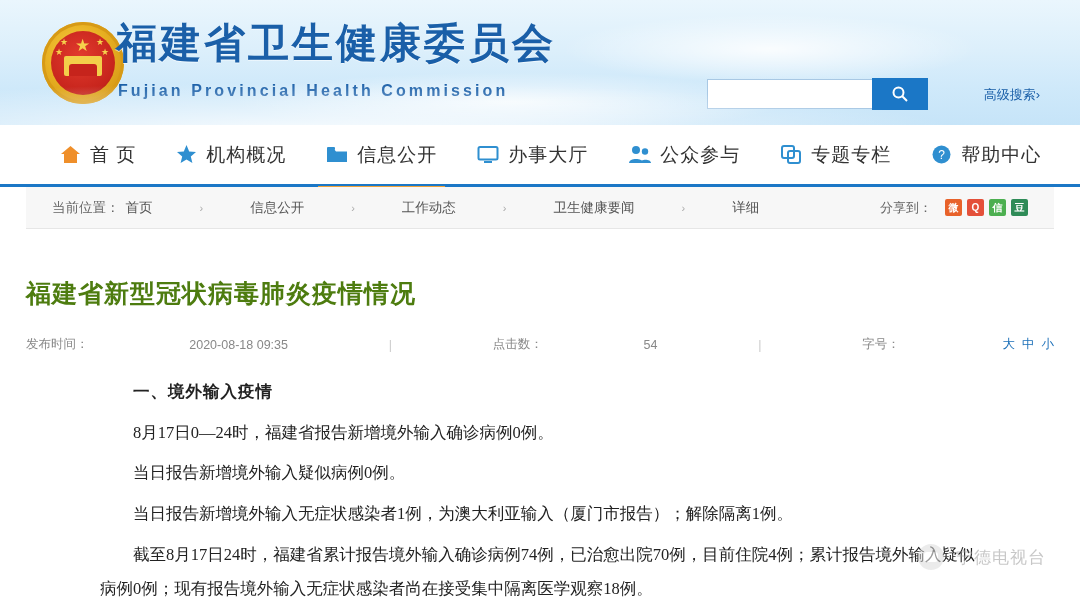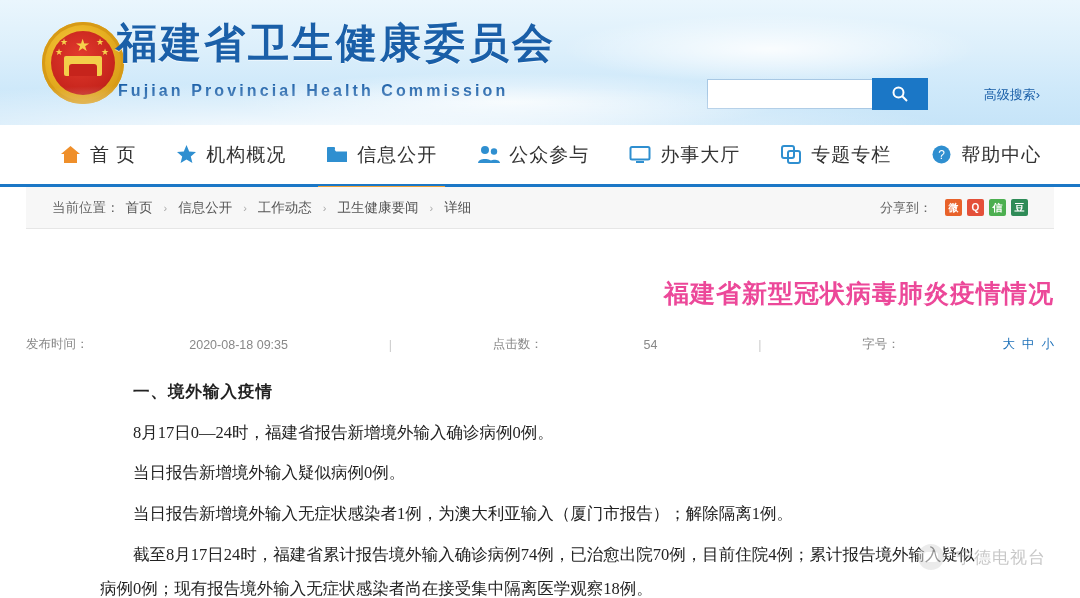--- a/index.html
+++ b/index.html
@@ -206,20 +206,21 @@
     position: relative;
   }
   .crumb-label {
     color: #666;
     font-size: 13.5px;
   }
   .crumb-list {
     display: flex;
     align-items: center;
     margin-left: 6px;
+    gap: 36px;
   }
   .crumb-item {
     color: #555;
     font-size: 13.5px;
     cursor: pointer;
   }
   .crumb-sep {
     color: #aaa;
     font-size: 11px;
     margin: 0 11px;
@@ -246,22 +247,22 @@
     font-size: 10px;
     font-weight: bold;
     cursor: pointer;
   }
 
   
   .article {
     padding: 0 26px;
   }
   .art-title {
-    text-align: right;
-    color: #ec4899;
+    text-align: left;
+    color: #4d7c0f;
     font-size: 25px;
     font-weight: bold;
     letter-spacing: 1px;
     margin-top: 48px;
     font-family: "Liberation Sans", sans-serif;
   }
   .art-meta {
     text-align: center;
     color: #888;
     font-size: 12.5px;
@@ -397,38 +398,38 @@
         <svg width="22" height="21" viewBox="0 0 22 21">
           <path d="M1 5 H8 L10 7.5 H21 V18 H1 Z" fill="#2f8fd0"></path>
           <rect x="1" y="3" width="8" height="3" rx="1" fill="#2f8fd0"></rect>
         </svg>
       </span>
       <span class="nav-label">信息公开</span>
     </div>
 
     <div class="nav-item">
       <span class="nav-icon">
+        <svg width="22" height="21" viewBox="0 0 22 21">
+          <rect x="1.5" y="3" width="19" height="12.5" rx="1.5" fill="none" stroke="#2f8fd0" stroke-width="2"></rect>
+          <rect x="7" y="17" width="8" height="2" fill="#2f8fd0"></rect>
+        </svg>
+      </span>
+      <span class="nav-label">办事大厅</span>
+    </div>
+
+    <div class="nav-item">
+      <span class="nav-icon">
         <svg width="23" height="21" viewBox="0 0 23 21">
           <circle cx="8" cy="6" r="4" fill="#2f8fd0"></circle>
           <path d="M1 19 C1 13.5 15 13.5 15 19 Z" fill="#2f8fd0"></path>
           <circle cx="17" cy="7.5" r="3.2" fill="#2f8fd0"></circle>
           <path d="M12 19 C12 14.5 23 14.5 23 19 Z" fill="#2f8fd0"></path>
         </svg>
       </span>
       <span class="nav-label">公众参与</span>
-    </div>
-
-    <div class="nav-item">
-      <span class="nav-icon">
-        <svg width="22" height="21" viewBox="0 0 22 21">
-          <rect x="1.5" y="3" width="19" height="12.5" rx="1.5" fill="none" stroke="#2f8fd0" stroke-width="2"></rect>
-          <rect x="7" y="17" width="8" height="2" fill="#2f8fd0"></rect>
-        </svg>
-      </span>
-      <span class="nav-label">办事大厅</span>
     </div>
 
     <div class="nav-item">
       <span class="nav-icon">
         <svg width="22" height="21" viewBox="0 0 22 21">
           <rect x="2" y="2" width="12" height="12" rx="2" fill="none" stroke="#2f8fd0" stroke-width="2"></rect>
           <rect x="8" y="7" width="12" height="12" rx="2" fill="none" stroke="#2f8fd0" stroke-width="2"></rect>
         </svg>
       </span>
       <span class="nav-label">专题专栏</span>

